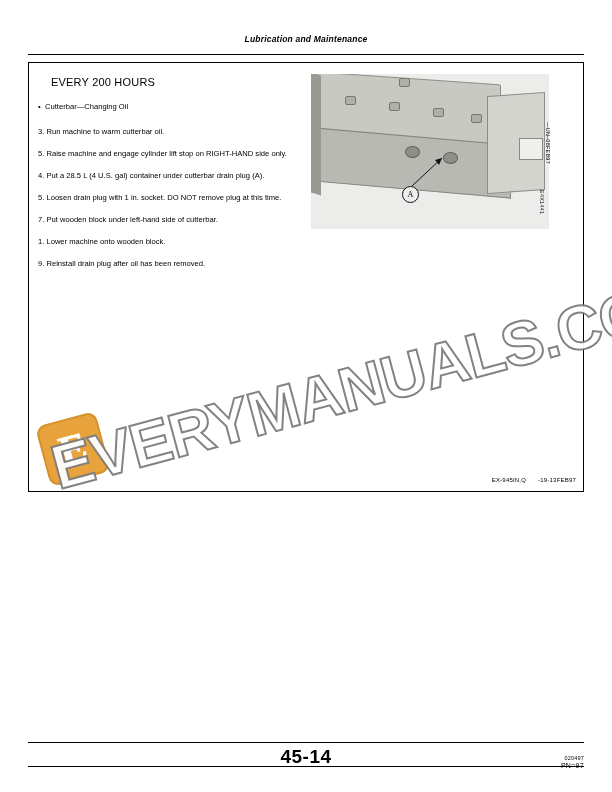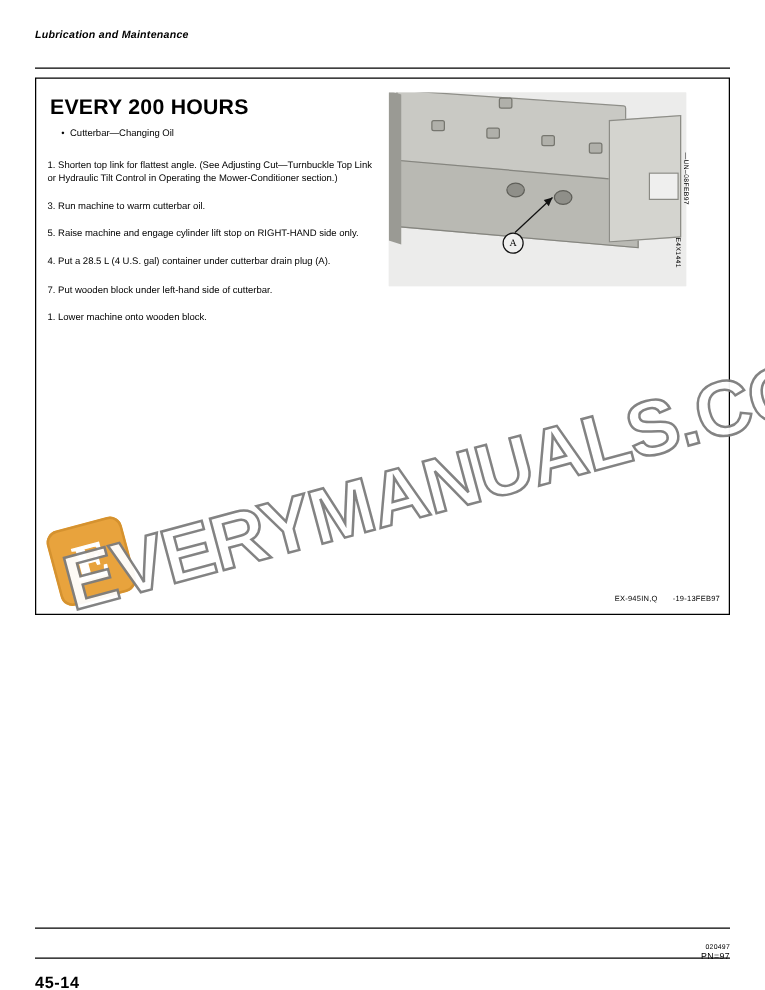--- a/index.html
+++ b/index.html
@@ -20,22 +20,23 @@
     position: absolute;
     left: 0; top: 0;
     width: 612px;
     height: 792px;
   }
 
   
   .header {
     position: absolute;
     left: 28px;
-    top: 22px;
-    width: 556px;
+    top: 34px;
+    width: 556px;
+    text-align: center;
   }
   .header-title {
     font-size: 8.5px;
     font-style: italic;
     font-weight: bold;
     letter-spacing: 0.2px;
   }
   .header-rule {
     position: absolute;
     left: 28px;
@@ -51,44 +52,43 @@
     left: 28px;
     top: 62px;
     width: 556px;
     height: 430px;
     border: 1px solid #000000;
     box-sizing: border-box;
   }
 
   .section-title {
     position: absolute;
-    left: 40px;
+    left: 51px;
     top: 76px;
-    font-size: 17px;
-    font-weight: bold;
+    font-size: 11px;
+    font-weight: normal;
     letter-spacing: 0.2px;
   }
 
   .body-col {
     position: absolute;
     left: 38px;
     top: 101px;
     width: 262px;
   }
   .para {
     font-size: 7.6px;
     line-height: 11.6px;
     margin-bottom: 10.5px;
     text-align: left;
   }
   .bullet-para {
     font-size: 7.6px;
     line-height: 11.6px;
     margin-bottom: 13px;
-    margin-left: 11px;
   }
   .bullet-dot {
     display: inline-block;
     width: 7px;
   }
 
   
   .illus {
     position: absolute;
     left: 311px;
@@ -275,24 +275,24 @@
     position: absolute;
     left: 28px;
     top: 742px;
     width: 556px;
     height: 1px;
     background: #000000;
   }
   .footer-page {
     position: absolute;
     left: 28px;
-    top: 778px;
-    width: 556px;
-    text-align: left;
-    font-size: 13px;
+    top: 746px;
+    width: 556px;
+    text-align: center;
+    font-size: 19px;
     font-weight: bold;
     letter-spacing: 0.5px;
   }
   .footer-rule-bottom {
     position: absolute;
     left: 28px;
     top: 766px;
     width: 556px;
     height: 1px;
     background: #000000;
@@ -322,26 +322,27 @@
   <div class="header-rule"></div>
 
   <div class="frame"></div>
 
   <div class="section-title">EVERY 200 HOURS</div>
 
   <div class="body-col">
     <div class="bullet-para">
       <span class="bullet-dot">•</span><span>Cutterbar—Changing Oil</span>
     </div>
-    <div class="para">1. Shorten top link for flattest angle. (See Adjusting Cut—Turnbuckle Top Link or Hydraulic Tilt Control in Operating the Mower-Conditioner section.)</div>
     <div class="para">3. Run machine to warm cutterbar oil.</div>
     <div class="para">5. Raise machine and engage cylinder lift stop on RIGHT-HAND side only.</div>
     <div class="para">4. Put a 28.5 L (4 U.S. gal) container under cutterbar drain plug (A).</div>
+    <div class="para">5. Loosen drain plug with 1 in. socket. DO NOT remove plug at this time.</div>
     <div class="para">7. Put wooden block under left-hand side of cutterbar.</div>
     <div class="para">1. Lower machine onto wooden block.</div>
+    <div class="para">9. Reinstall drain plug after oil has been removed.</div>
   </div>
 
   <div class="illus">
     <div class="illus-sky"></div>
     <div class="shape-main"></div>
     <div class="shape-lower"></div>
     <div class="shape-right"></div>
     <div class="shape-dark-edge"></div>
 
     <div class="bolt" style="left:34px;  top:22px;"></div>

